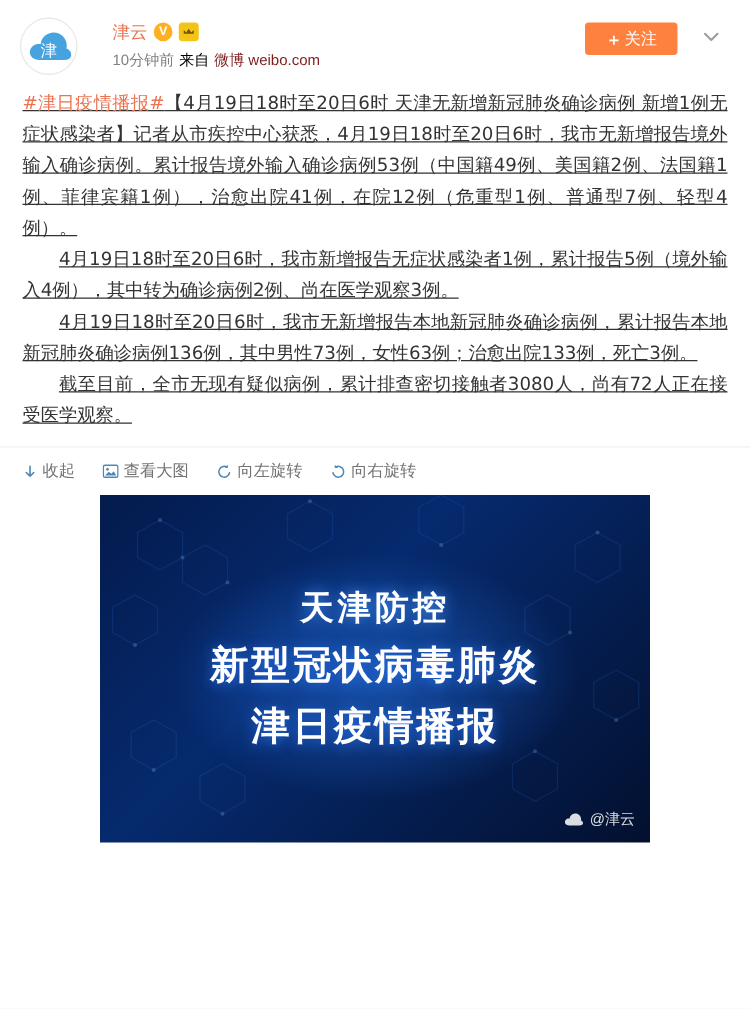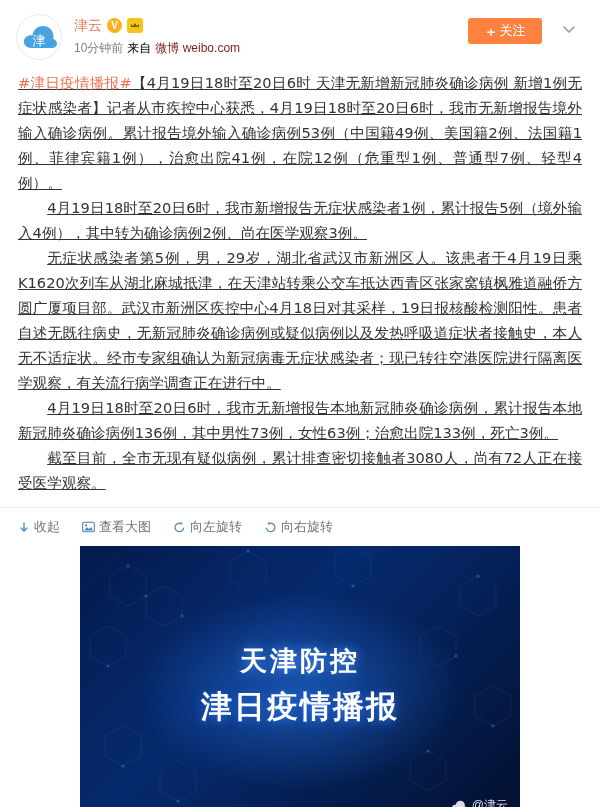--- a/index.html
+++ b/index.html
@@ -32,21 +32,21 @@
     align-items: center;
     justify-content: center;
     position: relative;
   }
   .avatar .cloud {
     position: relative;
     width: 34px; height: 30px;
   }
   .avatar .cloud svg { display: block; }
   .header-info {
-    margin-left: 12px;
+    margin-left: 28px;
     flex: 1 1 auto;
     padding-top: 1px;
   }
   .name-row {
     display: flex;
     align-items: center;
     gap: 5px;
     height: 20px;
   }
   .uname {
@@ -260,21 +260,20 @@
         <svg width="16" height="16" viewBox="0 0 16 16">
             <path d="M3 6 L8 11 L13 6" stroke="#9b9b9b" stroke-width="1.6" fill="none" stroke-linecap="round" stroke-linejoin="round"></path>
           </svg>
       </span>
     </div>
   </div>
 
   <div class="post-body">
     <p><span class="topic-link">#津日疫情播报#</span><span>【4月19日18时至20日6时 天津无新增新冠肺炎确诊病例 新增1例无症状感染者】记者从市疾控中心获悉，4月19日18时至20日6时，我市无新增报告境外输入确诊病例。累计报告境外输入确诊病例53例（中国籍49例、美国籍2例、法国籍1例、菲律宾籍1例），治愈出院41例，在院12例（危重型1例、普通型7例、轻型4例）。</span></p>
     <p class="indent">4月19日18时至20日6时，我市新增报告无症状感染者1例，累计报告5例（境外输入4例），其中转为确诊病例2例、尚在医学观察3例。</p>
-    <p class="indent">无症状感染者第5例，男，29岁，湖北省武汉市新洲区人。该患者于4月19日乘K1620次列车从湖北麻城抵津，在天津站转乘公交车抵达西青区张家窝镇枫雅道融侨方圆广厦项目部。武汉市新洲区疾控中心4月18日对其采样，19日报核酸检测阳性。患者自述无既往病史，无新冠肺炎确诊病例或疑似病例以及发热呼吸道症状者接触史，本人无不适症状。经市专家组确认为新冠病毒无症状感染者；现已转往空港医院进行隔离医学观察，有关流行病学调查正在进行中。</p>
     <p class="indent">4月19日18时至20日6时，我市无新增报告本地新冠肺炎确诊病例，累计报告本地新冠肺炎确诊病例136例，其中男性73例，女性63例；治愈出院133例，死亡3例。</p>
     <p class="indent">截至目前，全市无现有疑似病例，累计排查密切接触者3080人，尚有72人正在接受医学观察。</p>
   </div>
 
   <div class="toolbar">
     <span class="tool">
       <span class="ic">
         <svg width="12" height="12" viewBox="0 0 12 12">
             <path d="M6 2 L6 10 M6 2 L3 5 M6 2 L9 5" stroke="#4c87b8" stroke-width="1.3" fill="none" stroke-linecap="round" transform="rotate(180 6 6)"></path>
           </svg>
@@ -340,20 +339,21 @@
             <circle cx="43" cy="220" r="1.6"></circle>
           <circle cx="98" cy="255" r="1.6"></circle>
             <circle cx="348" cy="205" r="1.6"></circle>
           <circle cx="168" cy="5" r="1.6"></circle>
             <circle cx="273" cy="40" r="1.6"></circle>
         </g>
       </svg>
       <div class="glow"></div>
       <div class="poster-text">
         <div class="poster-l1">天津防控</div>
+        <div class="poster-l2">新型冠状病毒肺炎</div>
         <div class="poster-l3">津日疫情播报</div>
       </div>
       <div class="media-watermark">
         <span class="wm-cloud">
           <svg width="16" height="14" viewBox="0 0 36 32">
               <path d="M10 26 C3.5 26 0.5 21.5 2.5 17 C4 13.6 8 12.6 10.5 13.4 C11 8 15.6 4 21 4 C26.8 4 31.4 8.6 31.4 14.4 C31.4 15.2 31.3 16 31.1 16.7 C34 17.6 35.6 20.4 34.8 23 C34 25.6 31.4 26 29 26 Z" fill="#ffffff" opacity=".85"></path>
             </svg>
         </span>
         <span>@津云</span>
       </div>

